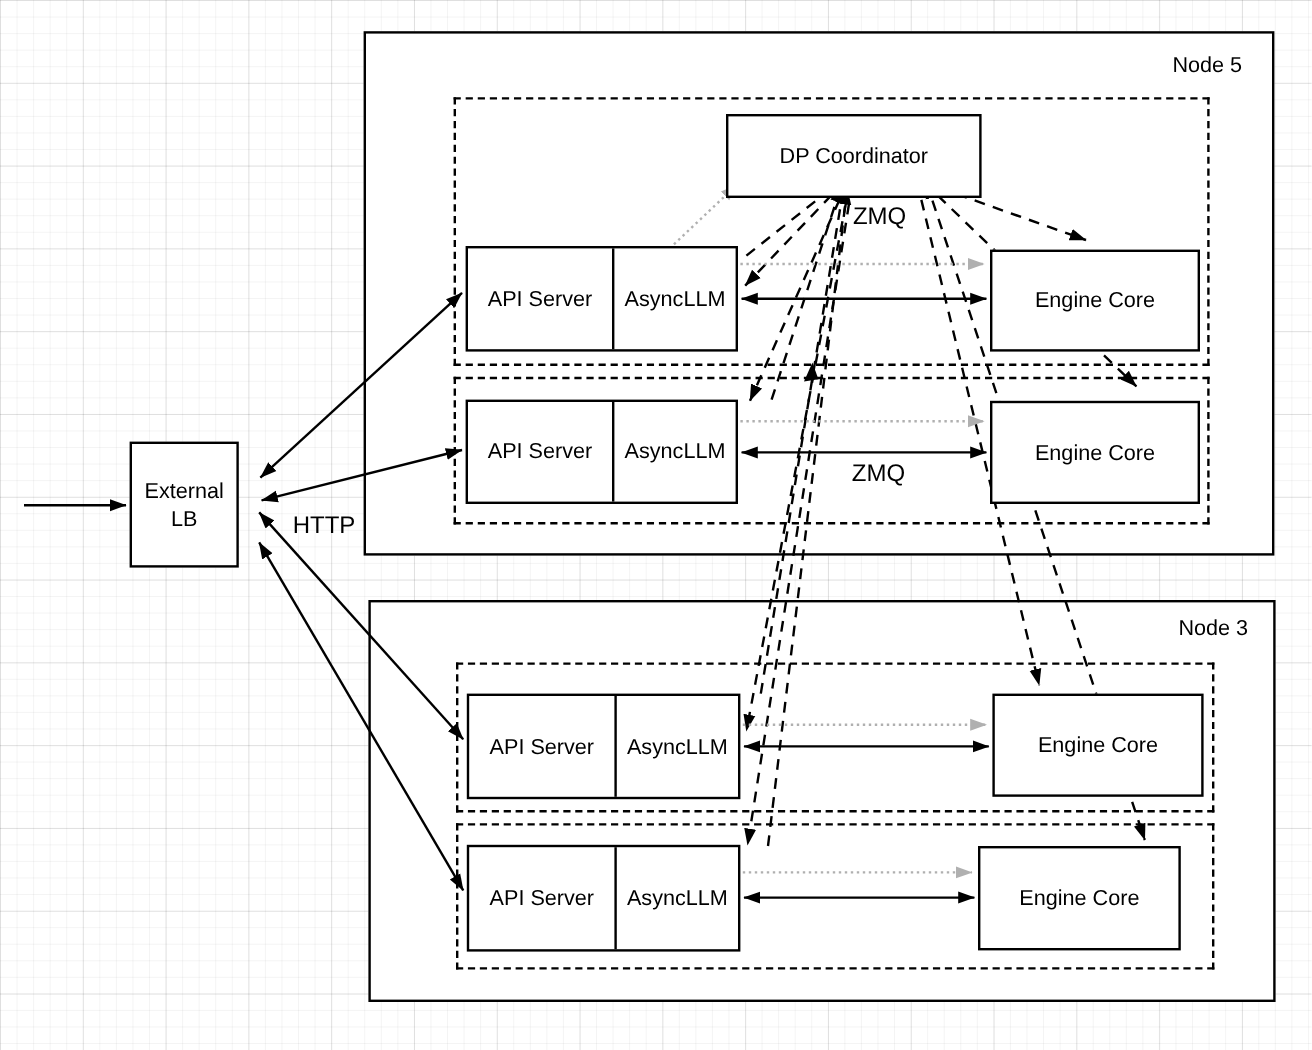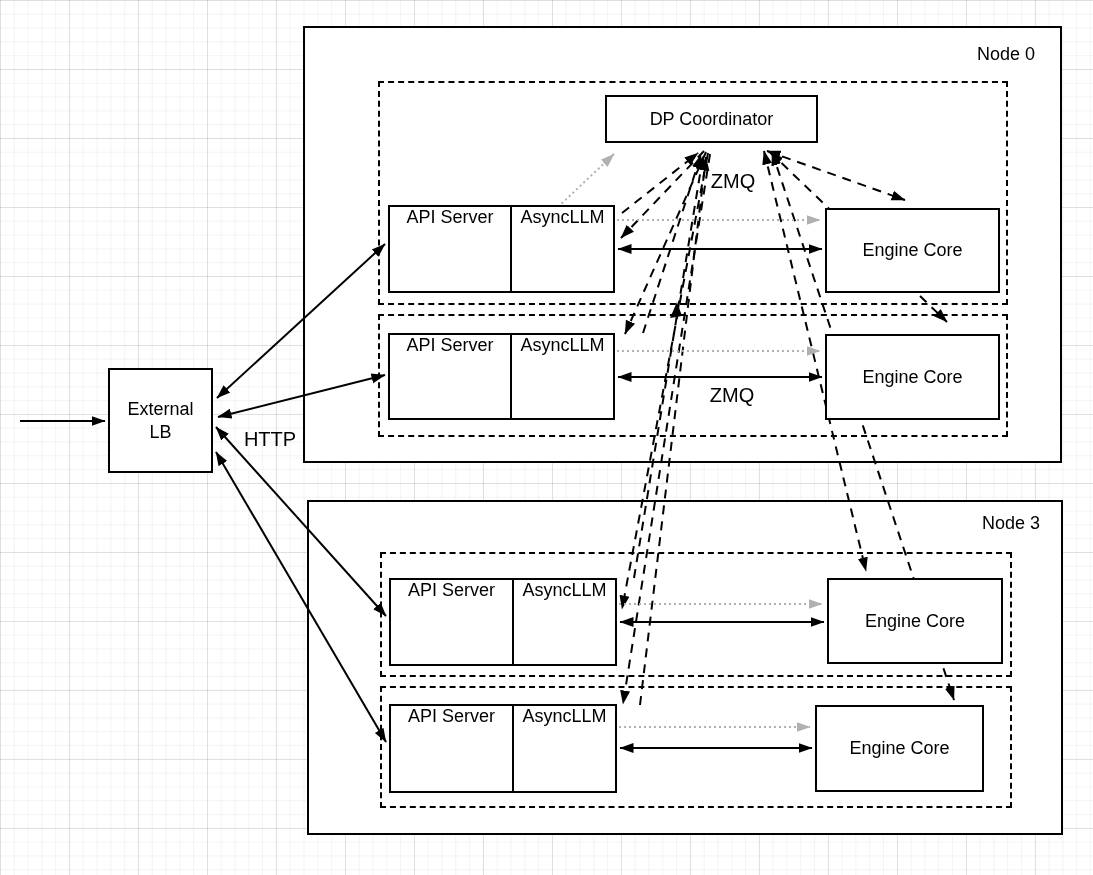--- a/index.html
+++ b/index.html
@@ -32,21 +32,21 @@
   .box{
     position:absolute;background:#fff;border:2px solid #000;
     box-sizing:border-box;display:flex;align-items:center;justify-content:center;
     font-size:18px;text-align:center;z-index:3;line-height:1.25;
   }
   .pair{
     position:absolute;background:#fff;border:2px solid #000;
     box-sizing:border-box;display:flex;z-index:3;font-size:18px;
   }
   .pair .cell{
-    display:flex;align-items:flex-start;justify-content:center;
+    display:flex;align-items:center;justify-content:center;
     box-sizing:border-box;white-space:nowrap;
   }
   .pair .cell.first{border-right:2px solid #000;}
   .edge-label{
     position:absolute;font-size:20px;z-index:4;white-space:nowrap;
     transform:translate(-50%,-50%);
   }
 </style>
 </head>
 <body>
@@ -111,25 +111,25 @@
 
     <g stroke="#b0b0b0" stroke-width="2" fill="none" stroke-dasharray="2,3">
       <path d="M558,207 L614,154" marker-end="url(#mg)"></path>
       <path d="M617,220 L820,220" marker-end="url(#mg)"></path>
       <path d="M617,351 L820,351" marker-end="url(#mg)"></path>
       <path d="M619,604 L822,604" marker-end="url(#mg)"></path>
       <path d="M619,727 L810,727" marker-end="url(#mg)"></path>
     </g>
   </svg>
 
-  <div class="box" style="left:108px;top:368px;width:105px;height:105px;padding:0 10px;">
+  <div class="box" style="left:108px;top:368px;width:91px;height:105px;padding:0 10px;">
     <span>External LB</span>
   </div>
 
-  <div class="box" style="left:605px;top:95px;width:213px;height:48px;">
+  <div class="box" style="left:605px;top:95px;width:213px;height:70px;">
     <span>DP Coordinator</span>
   </div>
 
   <div class="pair" style="left:388px;top:205px;width:227px;height:88px;">
     <div class="cell first" style="width:122px;">
       <span>API Server</span>
     </div>
     <div class="cell" style="flex:1;">
       <span>AsyncLLM</span>
     </div>
@@ -167,20 +167,20 @@
       <span>API Server</span>
     </div>
     <div class="cell" style="flex:1;">
       <span>AsyncLLM</span>
     </div>
   </div>
   <div class="box" style="left:815px;top:705px;width:169px;height:87px;">
     <span>Engine Core</span>
   </div>
 
-  <div class="node-label" style="left:977px;top:44px;">Node 0</div>
+  <div class="node-label" style="left:977px;top:44px;">Node 5</div>
   <div class="node-label" style="left:982px;top:513px;">Node 3</div>
 
   <div class="edge-label" style="left:270px;top:439px;">HTTP</div>
   <div class="edge-label" style="left:733px;top:181px;">ZMQ</div>
   <div class="edge-label" style="left:732px;top:395px;">ZMQ</div>
 
 </div>
 
 </body></html>

